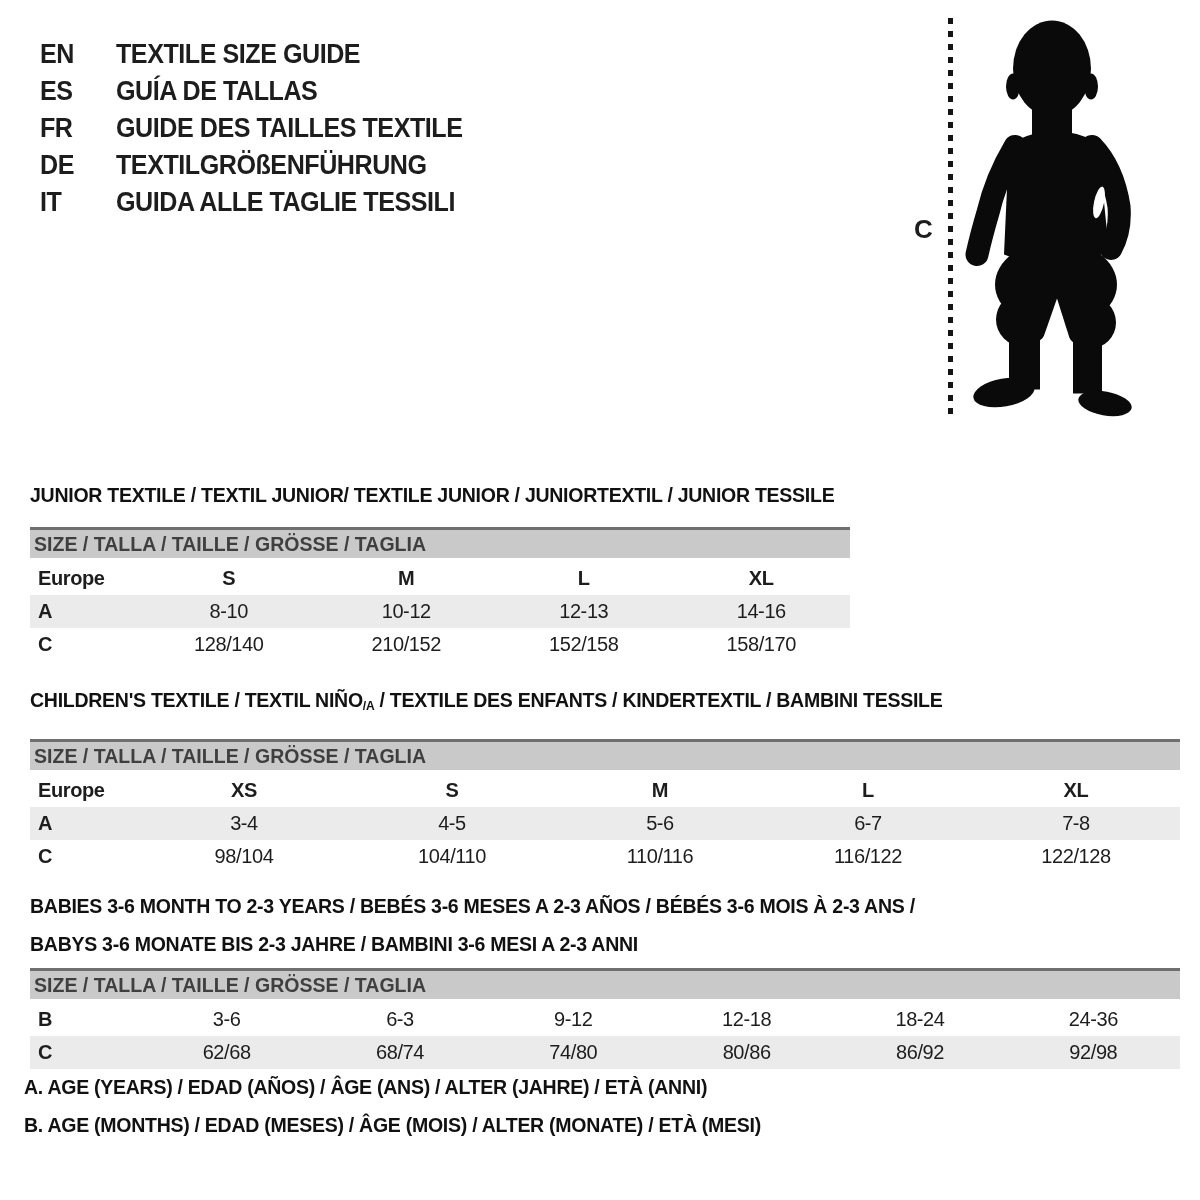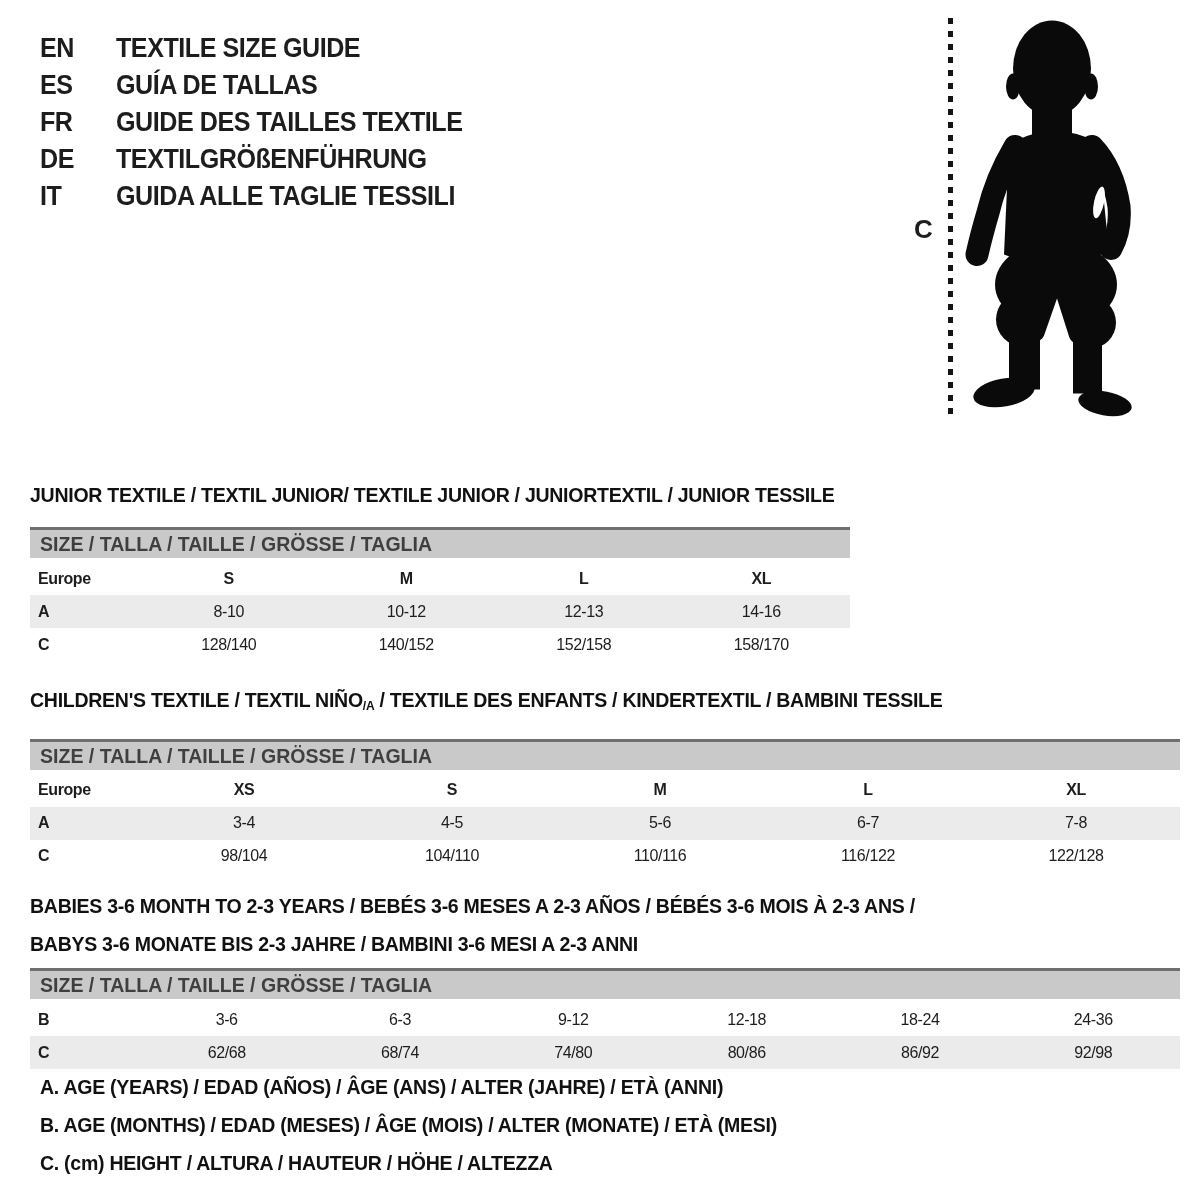--- a/index.html
+++ b/index.html
@@ -13,21 +13,21 @@
   body{
     width:1200px; height:1200px; position:relative; overflow:hidden;
     font-family:"Liberation Sans", sans-serif; color:var(--ink);
   }
   .abs{ position:absolute; }
 
   
   .cond{ display:inline-block; transform:scaleX(0.93); transform-origin:0 50%; white-space:nowrap; }
 
   
-  .lang-block{ left:40px; top:30px; }
+  .lang-block{ left:40px; top:36px; }
   .lang-row{ display:flex; height:37px; align-items:center; }
   .lang-code{ width:76px; font-weight:700; font-size:27px; letter-spacing:-0.5px; }
   .lang-title{ font-weight:700; font-size:27px; letter-spacing:-0.5px; }
 
   
   .dash-line{
     left:948px; top:18px; width:5px; height:400px;
     background-image:repeating-linear-gradient(to bottom, #141414 0px, #141414 6px, transparent 6px, transparent 13px);
   }
   .c-label{ left:914px; top:214px; font-size:26px; font-weight:700; }
@@ -39,39 +39,39 @@
   .t2{ left:30px; top:643px; width:1150px; }
   .t3{ left:30px; top:843px; width:1150px; }
 
   .tbl-title{ font-size:21px; font-weight:700; line-height:26px; letter-spacing:-0.3px; white-space:nowrap; color:#111; }
   .t3 .tbl-title{ line-height:38px; }
   .subsc{ font-size:0.62em; vertical-align:-0.22em; }
 
   .size-bar{
     background:var(--header-bar-bg);
     border-top:3px solid var(--bar-border);
-    height:31px; line-height:27px; padding-left:10px;
+    height:31px; line-height:27px; padding-left:4px;
     font-size:21px; font-weight:700; color:#3f3f3f;
   }
   .t1 .size-bar{ margin-top:19px; }
   .t2 .size-bar{ margin-top:20px; }
   .t3 .size-bar{ margin-top:5px; }
 
   .rows{ margin-top:4px; }
-  .row{ display:grid; height:33px; align-items:center; font-size:16px; letter-spacing:-0.4px; }
+  .row{ display:grid; height:33px; align-items:center; font-size:20px; letter-spacing:-0.4px; }
   .cols5{ grid-template-columns:110px repeat(4,1fr); }
   .cols6{ grid-template-columns:110px repeat(5,1fr); }
   .cols7{ grid-template-columns:110px repeat(6,1fr); }
   .row .lbl{ padding-left:8px; font-weight:700; }
   .row .val{ text-align:center; font-weight:400; }
   .row.r-hdr .val{ font-weight:700; }
   .row.shaded{ background:var(--shaded-row-bg); }
 
   
-  .legend{ left:40px; top:1068px;text-decoration:underline; }
+  .legend{ left:24px; top:1068px;text-decoration:underline; }
   .legend-line{ font-size:21px; font-weight:700; line-height:38px; letter-spacing:-0.3px; white-space:nowrap; color:#111; }
 </style>
 </head>
 <body>
 
 <div class="abs lang-block">
   <div class="lang-row">
     <span class="lang-code cond">EN</span>
     <span class="lang-title cond">TEXTILE SIZE GUIDE</span>
   </div>
@@ -131,21 +131,21 @@
     <div class="row shaded cols5">
       <span class="lbl">A</span>
       <span class="val">8-10</span>
       <span class="val">10-12</span>
       <span class="val">12-13</span>
       <span class="val">14-16</span>
     </div>
     <div class="row cols5">
       <span class="lbl">C</span>
       <span class="val">128/140</span>
-      <span class="val">140/152</span>
+      <span class="val">210/152</span>
       <span class="val">152/158</span>
       <span class="val">158/170</span>
     </div>
   </div>
 </section>
 
 <section class="size-table t2">
   <h2 class="tbl-title"><span class="cond"><span>CHILDREN'S TEXTILE / TEXTIL NIÑO</span><span class="subsc">/A</span><span> / TEXTILE DES ENFANTS / KINDERTEXTIL / BAMBINI TESSILE</span></span></h2>
   <div class="size-bar"><span class="cond">SIZE / TALLA / TAILLE / GRÖSSE / TAGLIA</span></div>
   <div class="rows">
@@ -200,14 +200,13 @@
       <span class="val">80/86</span>
       <span class="val">86/92</span>
       <span class="val">92/98</span>
     </div>
   </div>
 </section>
 
 <div class="abs legend">
   <div class="legend-line"><span class="cond">A. AGE (YEARS) / EDAD (AÑOS) / ÂGE (ANS) / ALTER (JAHRE) / ETÀ (ANNI)</span></div>
   <div class="legend-line"><span class="cond">B. AGE (MONTHS) / EDAD (MESES) / ÂGE (MOIS) / ALTER (MONATE) / ETÀ (MESI)</span></div>
-  <div class="legend-line"><span class="cond">C. (cm) HEIGHT / ALTURA / HAUTEUR / HÖHE / ALTEZZA</span></div>
 </div>
 
 </body></html>

